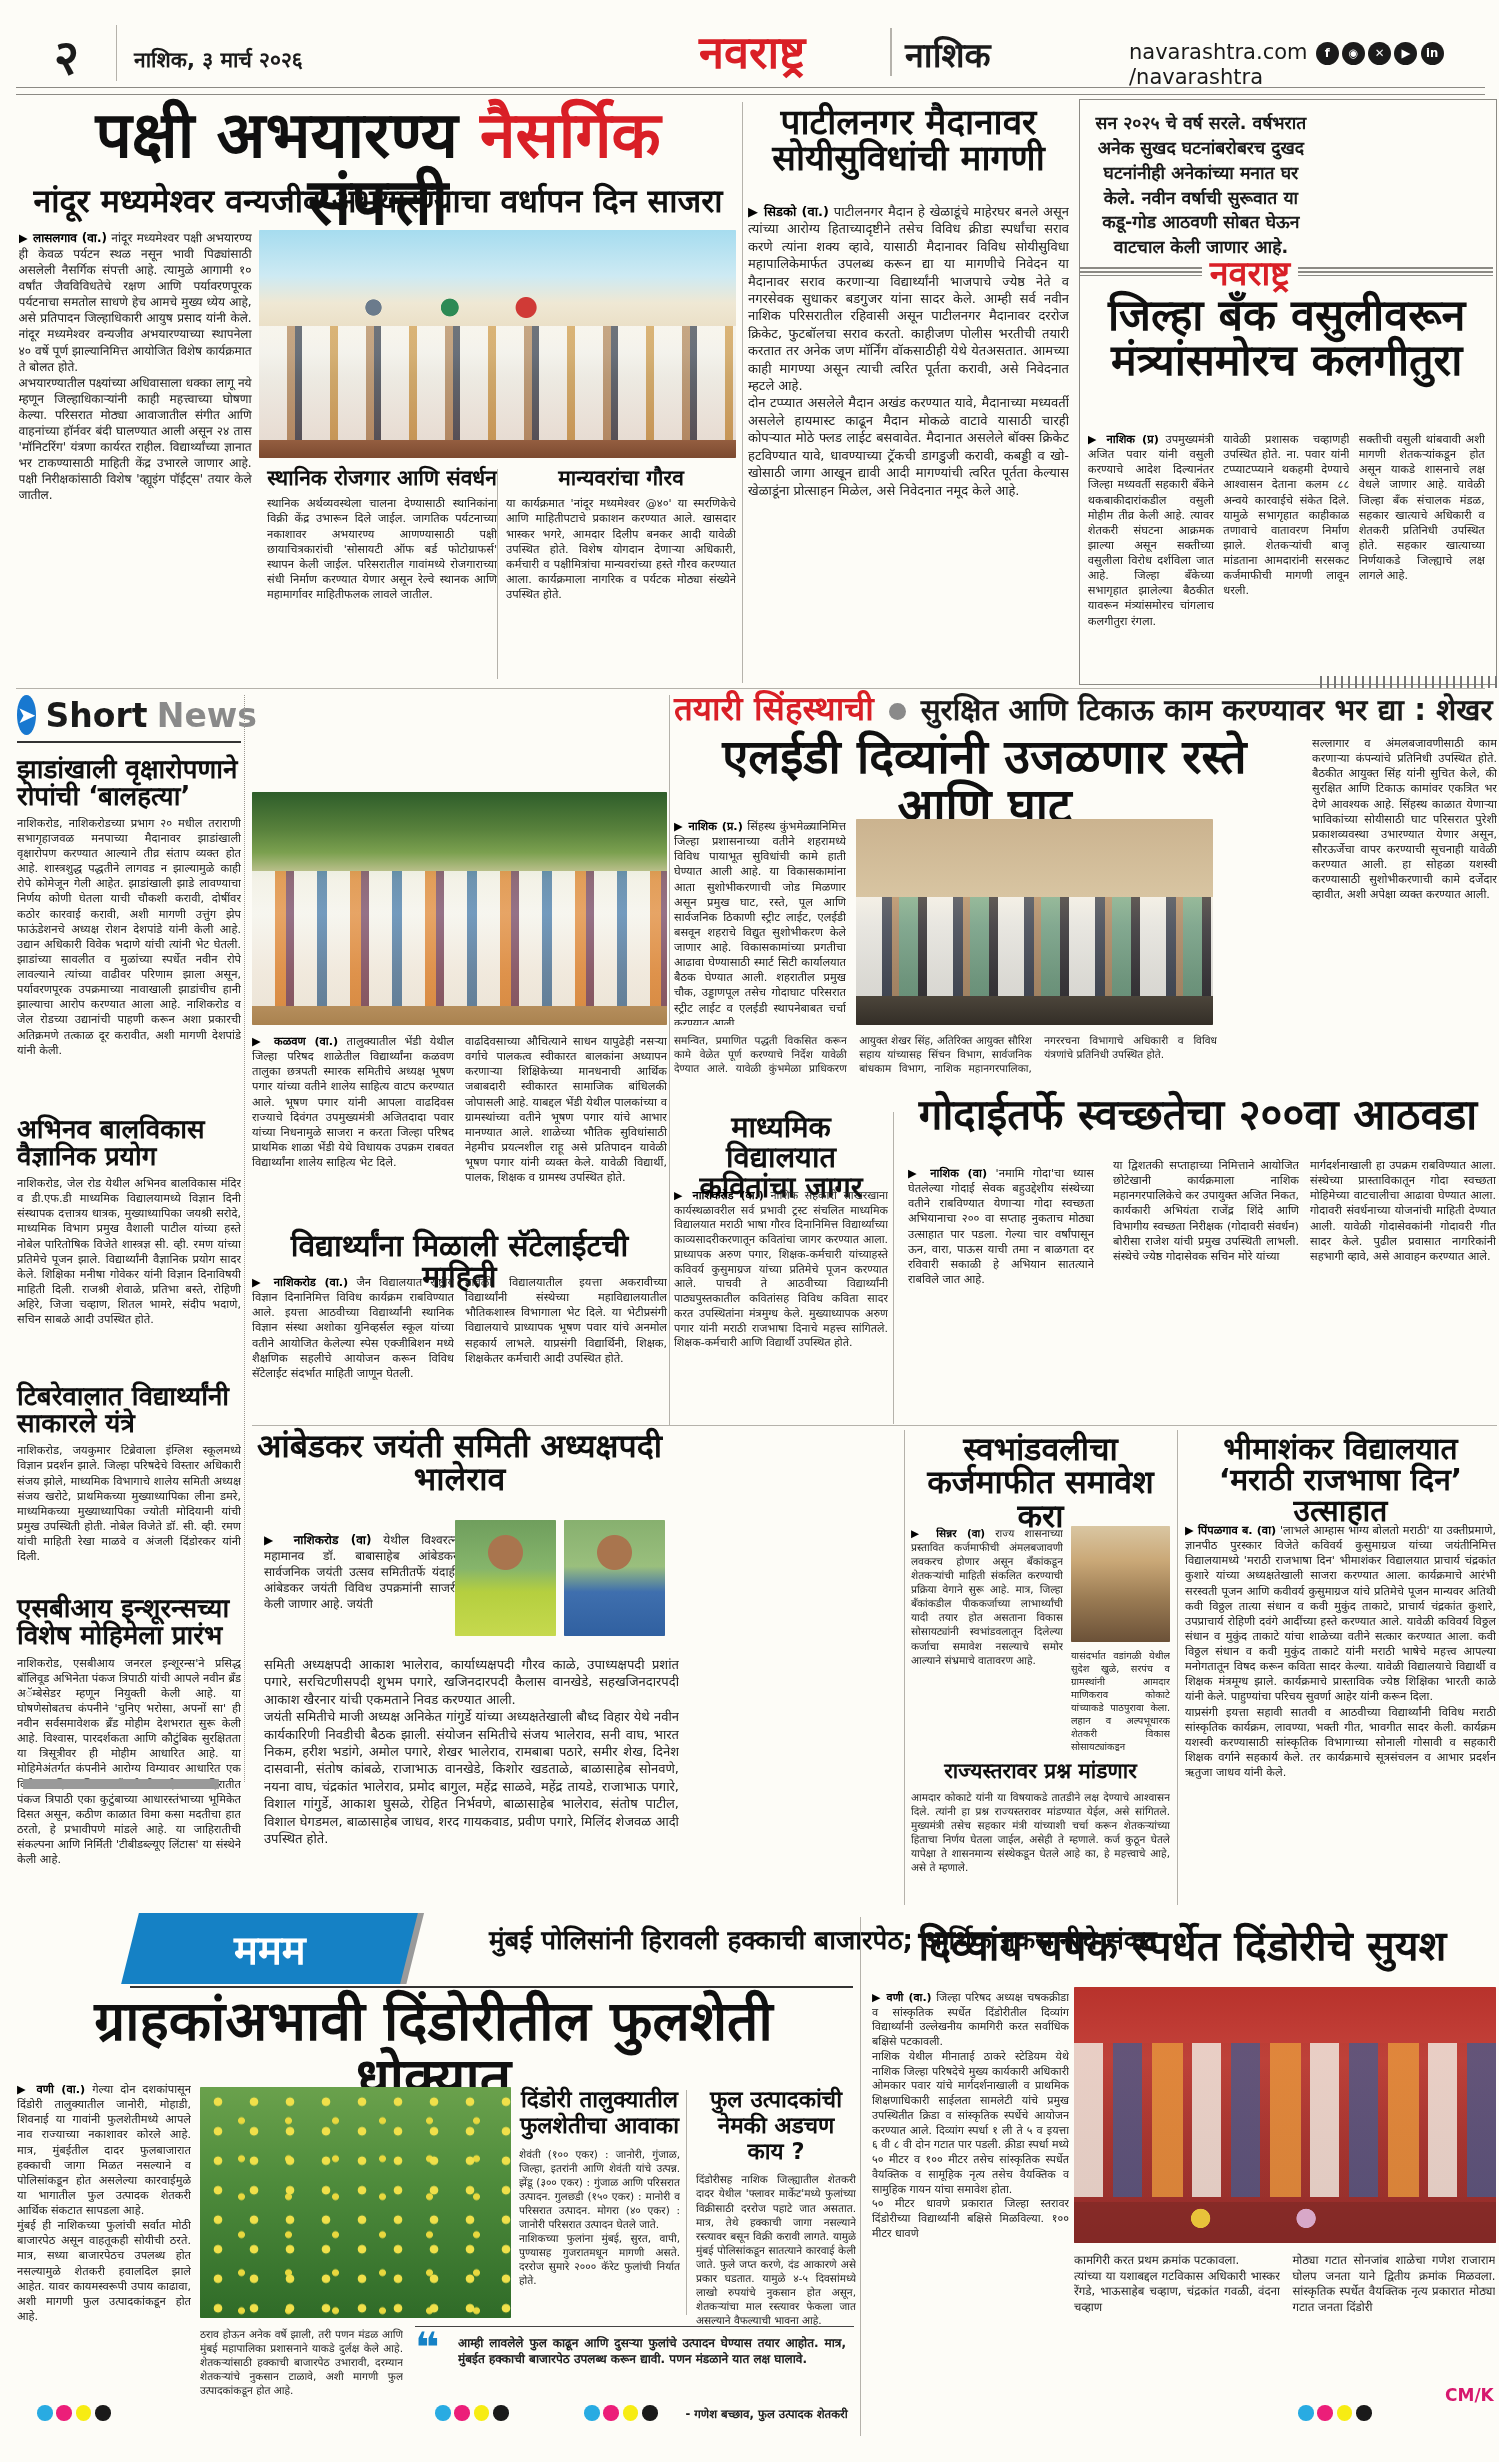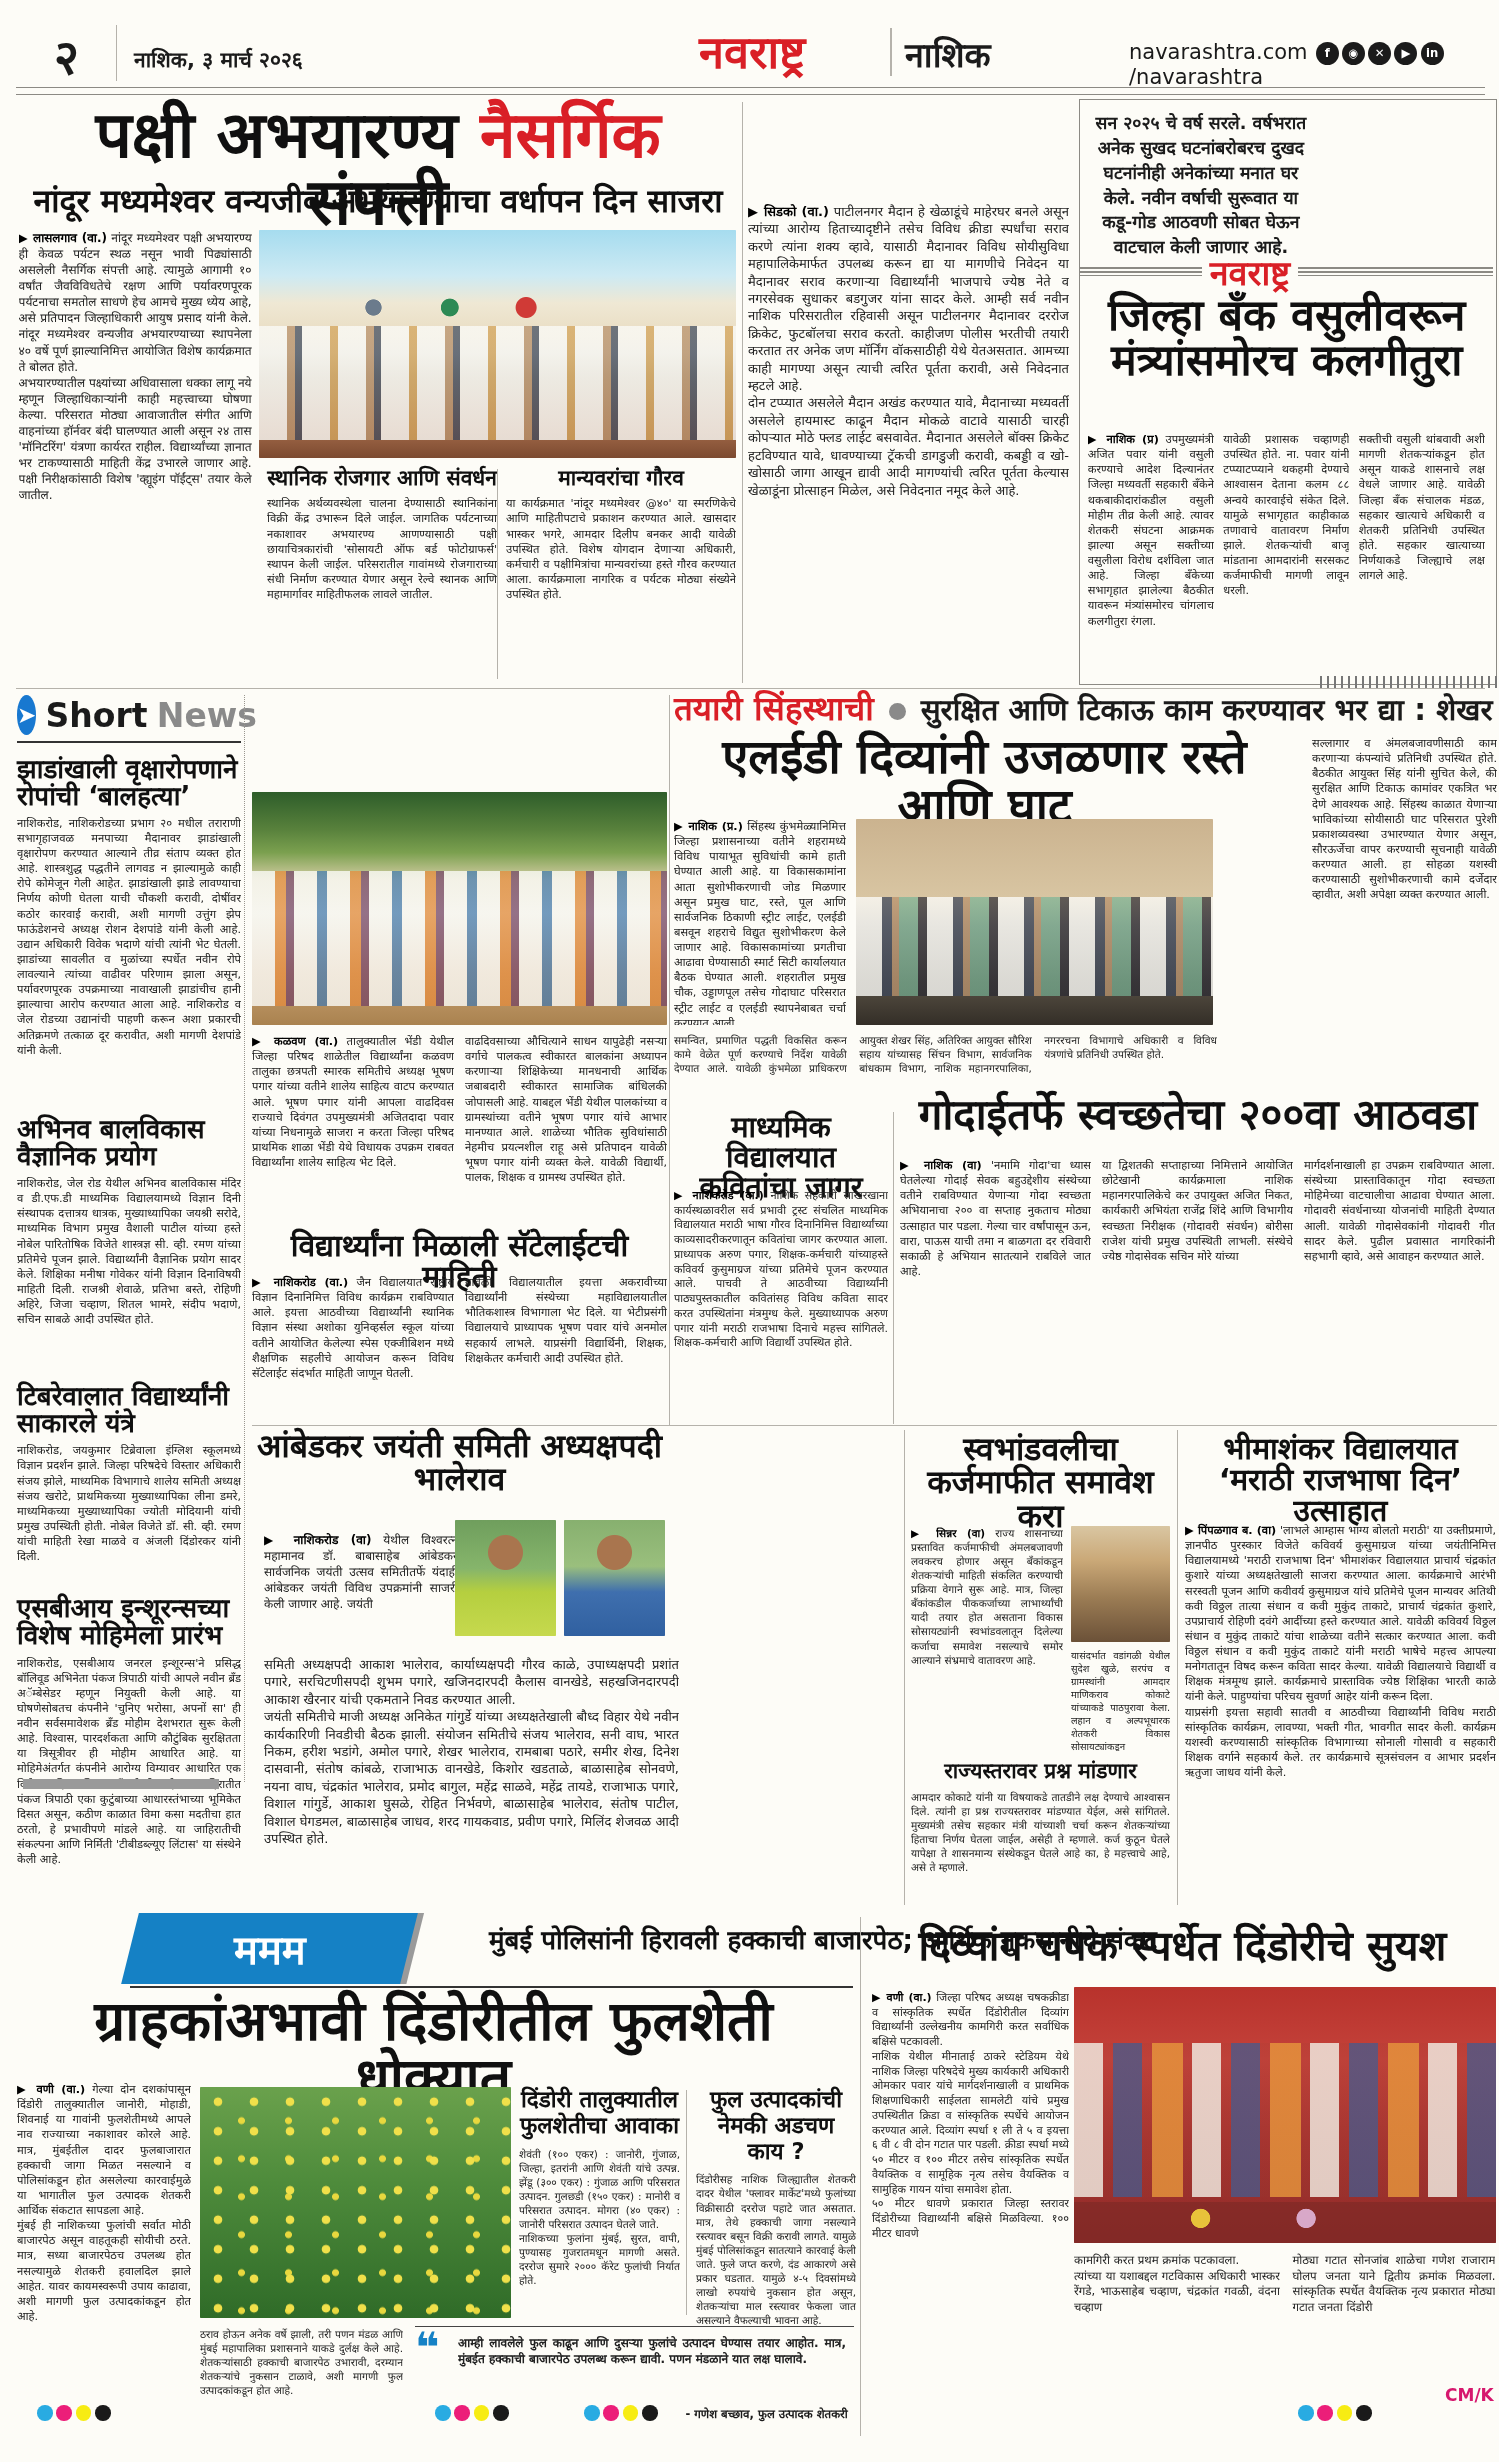--- a/index.html
+++ b/index.html
@@ -62,20 +62,21 @@
     <p class="bt" style="font-size:11.3px;height:179px;margin:6.2px 0 0;">स्थानिक अर्थव्यवस्थेला चालना देण्यासाठी स्थानिकांना विक्री केंद्र उभारून दिले जाईल. जागतिक पर्यटनाच्या नकाशावर अभयारण्य आणण्यासाठी पक्षी छायाचित्रकारांची 'सोसायटी ऑफ बर्ड फोटोग्राफर्स' स्थापन केली जाईल. परिसरातील गावांमध्ये रोजगाराच्या संधी निर्माण करण्यात येणार असून रेल्वे स्थानक आणि महामार्गावर माहितीफलक लावले जातील.</p>
   </div>
   <div class="abs vrule" style="left:497px;top:469px;height:210px;"></div>
   <div class="abs" style="left:506px;top:466px;width:230px;">
     <div class="subtitle" style="font-size:21px;">मान्यवरांचा गौरव</div>
     <p class="bt" style="font-size:11.3px;height:179px;margin:6.2px 0 0;">या कार्यक्रमात 'नांदूर मध्यमेश्वर @४०' या स्मरणिकेचे आणि माहितीपटाचे प्रकाशन करण्यात आले. खासदार भास्कर भगरे, आमदार दिलीप बनकर आदी यावेळी उपस्थित होते. विशेष योगदान देणाऱ्या अधिकारी, कर्मचारी व पक्षीमित्रांचा मान्यवरांच्या हस्ते गौरव करण्यात आला. कार्यक्रमाला नागरिक व पर्यटक मोठ्या संख्येने उपस्थित होते.</p>
   </div>
 
   <div class="abs vrule" style="left:742px;top:102px;height:581px;"></div>
 
+  <div class="abs hl center" style="left:748px;top:104px;width:321px;font-size:35px;">पाटीलनगर मैदानावर सोयीसुविधांची मागणी</div>
   <p class="abs bt" style="left:748px;top:203px;width:321px;height:478px;font-size:13px;margin:0;"><b class="dl">▶ सिडको (वा.)</b> <span>पाटीलनगर मैदान हे खेळाडूंचे माहेरघर बनले असून त्यांच्या आरोग्य हिताच्यादृष्टीने तसेच विविध क्रीडा स्पर्धांचा सराव करणे त्यांना शक्य व्हावे, यासाठी मैदानावर विविध सोयीसुविधा महापालिकेमार्फत उपलब्ध करून द्या या मागणीचे निवेदन या मैदानावर सराव करणाऱ्या विद्यार्थ्यांनी भाजपाचे ज्येष्ठ नेते व नगरसेवक सुधाकर बडगुजर यांना सादर केले. आम्ही सर्व नवीन नाशिक परिसरातील रहिवासी असून पाटीलनगर मैदानावर दररोज क्रिकेट, फुटबॉलचा सराव करतो. काहीजण पोलीस भरतीची तयारी करतात तर अनेक जण मॉर्निंग वॉकसाठीही येथे येतअसतात. आमच्या काही मागण्या असून त्याची त्वरित पूर्तता करावी, असे निवेदनात म्हटले आहे.
 दोन टप्प्यात असलेले मैदान अखंड करण्यात यावे, मैदानाच्या मध्यवर्ती असलेले हायमास्ट काढून मैदान मोकळे वाटावे यासाठी चारही कोपऱ्यात मोठे फ्लड लाईट बसवावेत. मैदानात असलेले बॉक्स क्रिकेट हटविण्यात यावे, धावण्याच्या ट्रॅकची डागडुजी करावी, कबड्डी व खो-खोसाठी जागा आखून द्यावी आदी मागण्यांची त्वरित पूर्तता केल्यास खेळाडूंना प्रोत्साहन मिळेल, असे निवेदनात नमूद केले आहे.</span></p>
 
   <div class="abs" style="left:1079px;top:99px;width:416px;height:584px;border:1.6px solid #8c8a84;">
     <p class="abs" style="left:12.4px;top:11px;width:217px;font-size:17.5px;font-weight:bold;line-height:1.42;text-align:center;margin:0;">सन २०२५ चे वर्ष सरले. वर्षभरात अनेक सुखद घटनांबरोबरच दुखद घटनांनीही अनेकांच्या मनात घर केले. नवीन वर्षाची सुरूवात या कडू-गोड आठवणी सोबत घेऊन वाटचाल केली जाणार आहे.</p>
     <div class="abs" style="left:0;top:149px;width:413px;display:flex;align-items:center;gap:7.8px;">
       <span style="flex:1;height:11px;background:repeating-linear-gradient(180deg,#8c8a84 0 1.6px,transparent 1.6px 3.9px);"></span>
       <span class="red" style="font-size:34px;font-weight:bold;">नवराष्ट्र</span>
       <span style="flex:1.6;height:11px;background:repeating-linear-gradient(180deg,#8c8a84 0 1.6px,transparent 1.6px 3.9px);"></span>
     </div>
@@ -145,21 +146,21 @@
   </div>
 
   <div class="abs vrule" style="left:669px;top:695px;height:730px;"></div>
 
   <div class="abs hl center" style="left:674px;top:1112px;width:214px;font-size:29px;">माध्यमिक विद्यालयात कवितांचा जागर</div>
   <p class="abs bt" style="left:674px;top:1189px;width:214px;height:233px;font-size:11px;margin:0;"><b class="dl">▶ नाशिकरोड (वा.)</b> <span>नाशिक सहकारी साखरखाना कार्यस्थळावरील सर्व प्रभावी ट्रस्ट संचलित माध्यमिक विद्यालयात मराठी भाषा गौरव दिनानिमित्त विद्यार्थ्यांच्या काव्यसादरीकरणातून कवितांचा जागर करण्यात आला. प्राध्यापक अरुण पगार, शिक्षक-कर्मचारी यांच्याहस्ते कविवर्य कुसुमाग्रज यांच्या प्रतिमेचे पूजन करण्यात आले. पाचवी ते आठवीच्या विद्यार्थ्यांनी पाठ्यपुस्तकातील कवितांसह विविध कविता सादर करत उपस्थितांना मंत्रमुग्ध केले. मुख्याध्यापक अरुण पगार यांनी मराठी राजभाषा दिनाचे महत्त्व सांगितले. शिक्षक-कर्मचारी आणि विद्यार्थी उपस्थित होते.</span></p>
   <div class="abs vrule" style="left:893px;top:1112px;height:312px;"></div>
 
   <div class="abs hl center" style="left:900px;top:1093px;width:596px;font-size:42px;">गोदाईतर्फे स्वच्छतेचा २००वा आठवडा</div>
   <div class="abs" style="left:900px;top:1158px;width:596px;display:flex;gap:11px;">
-    <p class="bt" style="width:191px;height:262px;font-size:11.3px;margin:0;"><b class="dl">▶ नाशिक (वा)</b> <span>'नमामि गोदा'चा ध्यास घेतलेल्या गोदाई सेवक बहुउद्देशीय संस्थेच्या वतीने राबविण्यात येणाऱ्या गोदा स्वच्छता अभियानाचा २०० वा सप्ताह नुकताच मोठ्या उत्साहात पार पडला. गेल्या चार वर्षांपासून ऊन, वारा, पाऊस याची तमा न बाळगता दर रविवारी सकाळी हे अभियान सातत्याने राबविले जात आहे.</span></p>
+    <p class="bt" style="width:191px;height:262px;font-size:11.3px;margin:8px;"><b class="dl">▶ नाशिक (वा)</b> <span>'नमामि गोदा'चा ध्यास घेतलेल्या गोदाई सेवक बहुउद्देशीय संस्थेच्या वतीने राबविण्यात येणाऱ्या गोदा स्वच्छता अभियानाचा २०० वा सप्ताह नुकताच मोठ्या उत्साहात पार पडला. गेल्या चार वर्षांपासून ऊन, वारा, पाऊस याची तमा न बाळगता दर रविवारी सकाळी हे अभियान सातत्याने राबविले जात आहे.</span></p>
     <p class="bt" style="width:191px;height:262px;font-size:11.3px;margin:0;">या द्विशतकी सप्ताहाच्या निमित्ताने आयोजित छोटेखानी कार्यक्रमाला नाशिक महानगरपालिकेचे कर उपायुक्त अजित निकत, कार्यकारी अभियंता राजेंद्र शिंदे आणि विभागीय स्वच्छता निरीक्षक (गोदावरी संवर्धन) बोरीसा राजेश यांची प्रमुख उपस्थिती लाभली. संस्थेचे ज्येष्ठ गोदासेवक सचिन मोरे यांच्या</p>
     <p class="bt" style="width:191px;height:262px;font-size:11.3px;margin:0;">मार्गदर्शनाखाली हा उपक्रम राबविण्यात आला. संस्थेच्या प्रास्ताविकातून गोदा स्वच्छता मोहिमेच्या वाटचालीचा आढावा घेण्यात आला. गोदावरी संवर्धनाच्या योजनांची माहिती देण्यात आली. यावेळी गोदासेवकांनी गोदावरी गीत सादर केले. पुढील प्रवासात नागरिकांनी सहभागी व्हावे, असे आवाहन करण्यात आले.</p>
   </div>
 
   <div class="abs hrule" style="left:252px;top:1425px;width:1245px;"></div>
   <div class="abs vrule" style="left:904px;top:1430px;height:475px;"></div>
   <div class="abs vrule" style="left:1177px;top:1430px;height:475px;"></div>
 
   <div class="abs hl center" style="left:911px;top:1433px;width:259px;font-size:32px;">स्वभांडवलीचा कर्जमाफीत समावेश करा</div>
   <p class="abs bt" style="left:911px;top:1526px;width:152px;height:225px;font-size:10.5px;margin:0;"><b class="dl">▶ सिन्नर (वा)</b> <span>राज्य शासनाच्या प्रस्तावित कर्जमाफीची अंमलबजावणी लवकरच होणार असून बँकांकडून शेतकऱ्यांची माहिती संकलित करण्याची प्रक्रिया वेगाने सुरू आहे. मात्र, जिल्हा बँकांकडील पीककर्जाच्या लाभार्थ्यांची यादी तयार होत असताना विकास सोसायट्यांनी स्वभांडवलातून दिलेल्या कर्जाचा समावेश नसल्याचे समोर आल्याने संभ्रमाचे वातावरण आहे.</span></p>

